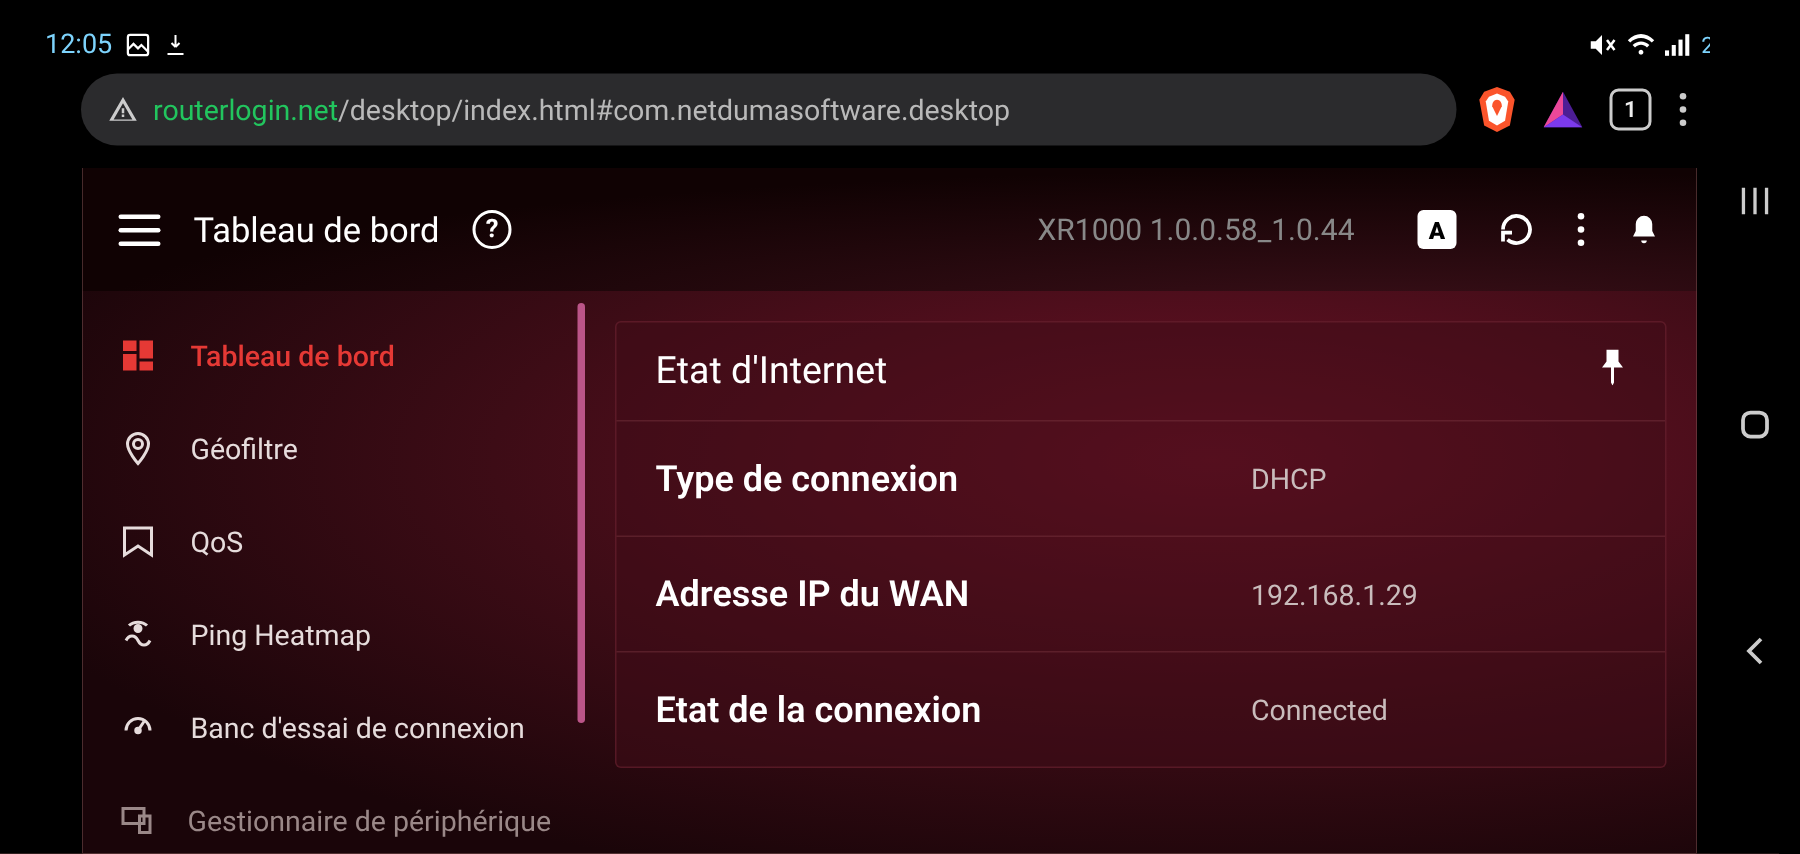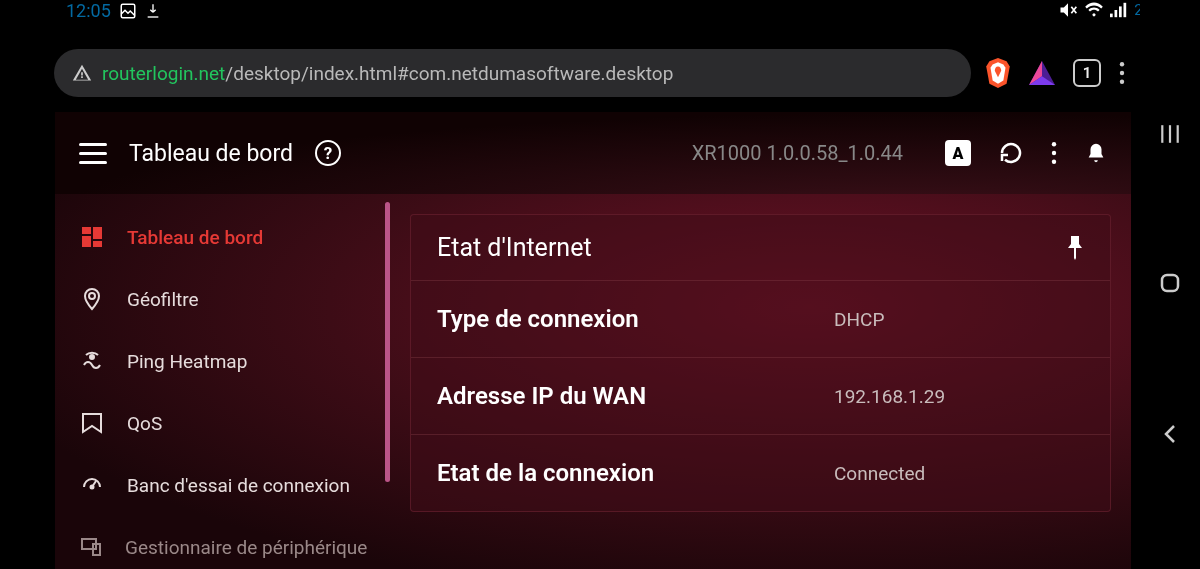--- a/index.html
+++ b/index.html
@@ -1,21 +1,21 @@
 <!DOCTYPE html>
 <html><head>
 <meta charset="utf-8">
 <style>
   * { box-sizing: border-box; margin: 0; padding: 0; }
   html, body { width: 1200px; height: 569px; overflow: hidden; background: #000; font-family: -apple-system, Roboto, sans-serif; }
 
   .screen { position: relative; width: 1200px; height: 569px; background: #000; }
 
   
-  .status-bar { position: absolute; top: 0; left: 0; right: 0; height: 40px; display: flex; align-items: flex-start; justify-content: space-between; padding: 0 20px 0 30px; color: #0369a1; font-size: 18px; margin-left: 36px; }
+  .status-bar { position: absolute; top: 0; left: 0; right: 0; height: 40px; display: flex; align-items: flex-end; justify-content: space-between; padding: 0 20px 0 30px; color: #7dd3fc; font-size: 18px; }
   .status-left { display: flex; align-items: center; gap: 8px; }
   .status-right { display: flex; align-items: center; gap: 6px; font-size: 15px; }
 
   
   .browser-bar { position: absolute; top: 48px; left: 54px; right: 75px; height: 50px; display: flex; align-items: center; gap: 14px; }
   .url-box { flex: 1; background: #2b2b2d; border-radius: 25px; height: 48px; display: flex; align-items: center; padding: 0 18px; color: #b9b9b9; font-size: 19px; gap: 10px; }
   .url-host { color: #22c55e; }
   .browser-icons { display: flex; align-items: center; gap: 18px; }
   .tab-count { border: 2.5px solid #ccc; border-radius: 6px; width: 28px; height: 28px; display: flex; align-items: center; justify-content: center; color: #eee; font-size: 15px; font-weight: 600; }
 
@@ -40,21 +40,21 @@
   .sidebar { width: 335px; position: relative; padding-top: 12px; }
   .sidebar::after { content: ""; position: absolute; top: 8px; right: 0; width: 5px; height: 280px; background: #b58; border-radius: 3px; }
   .side-item { display: flex; align-items: center; gap: 22px; padding: 18px 24px; color: #e6dcdc; font-size: 19px; cursor: pointer; }
   .side-item.active { color: #e53935; font-weight: 500; }
   .side-item .icon { width: 26px; height: 26px; display: flex; align-items: center; justify-content: center; }
   .side-item.truncated { color: #9a8888; white-space: nowrap; overflow: hidden; }
 
   
   .main { flex: 1; padding: 20px 20px 0 20px; overflow: hidden; }
   .card { background: rgba(64, 13, 23, 0.55); border: 1px solid rgba(120,40,55,0.5); border-radius: 4px; }
-  .card-header { display: flex; align-items: center; justify-content: space-between; padding: 18px 26px; }
+  .card-header { display: flex; justify-content: space-between; padding: 18px 26px; }
   .card-title { color: #fff; font-size: 25px; }
   .card-row { display: flex; align-items: center; padding: 24px 26px; border-top: 1px solid rgba(130,60,70,0.4); }
   .row-label { flex: 1; color: #fff; font-size: 24px; font-weight: 600; }
   .row-value { width: 250px; color: #c9bcbc; font-size: 19px; }
 
   
   .os-nav { position: absolute; top: 0; right: 0; width: 60px; height: 569px; background: #000; display: flex; flex-direction: column; align-items: center; justify-content: space-around; padding: 60px 0; }
   .os-nav-item { color: #ccc; font-size: 24px; }
 
   svg { display: block; }
@@ -200,34 +200,34 @@
             <svg width="24" height="24" viewBox="0 0 24 24" fill="none" stroke="#e6dcdc" stroke-width="2">
                 <circle cx="12" cy="9" r="3"></circle>
                 <path d="M12 2a7 7 0 0 0-7 7c0 5 7 13 7 13s7-8 7-13a7 7 0 0 0-7-7z"></path>
               </svg>
           </span>
           <span>Géofiltre</span>
         </div>
         <div class="side-item">
           <span class="icon">
             <svg width="24" height="24" viewBox="0 0 24 24" fill="none" stroke="#e6dcdc" stroke-width="2">
+                <path d="M3 3v18l9-6 9 6V3H3z"></path>
+              </svg>
+          </span>
+          <span>QoS</span>
+        </div>
+        <div class="side-item">
+          <span class="icon">
+            <svg width="24" height="24" viewBox="0 0 24 24" fill="none" stroke="#e6dcdc" stroke-width="2">
                 <path d="M4 16c2-4 6-4 8 0s6 4 8 0"></path>
                 <circle cx="12" cy="8" r="2" fill="#e6dcdc"></circle>
                 <path d="M6 6c3-3 9-3 12 0"></path>
               </svg>
           </span>
           <span>Ping Heatmap</span>
-        </div>
-        <div class="side-item">
-          <span class="icon">
-            <svg width="24" height="24" viewBox="0 0 24 24" fill="none" stroke="#e6dcdc" stroke-width="2">
-                <path d="M3 3v18l9-6 9 6V3H3z"></path>
-              </svg>
-          </span>
-          <span>QoS</span>
         </div>
         <div class="side-item">
           <span class="icon">
             <svg width="24" height="24" viewBox="0 0 24 24" fill="none" stroke="#e6dcdc" stroke-width="2">
                 <path d="M4 14a8 8 0 0 1 16 0"></path>
                 <path d="M12 14l4-6"></path>
                 <circle cx="12" cy="14" r="1.5" fill="#e6dcdc"></circle>
               </svg>
           </span>
           <span>Banc d'essai de connexion</span>

